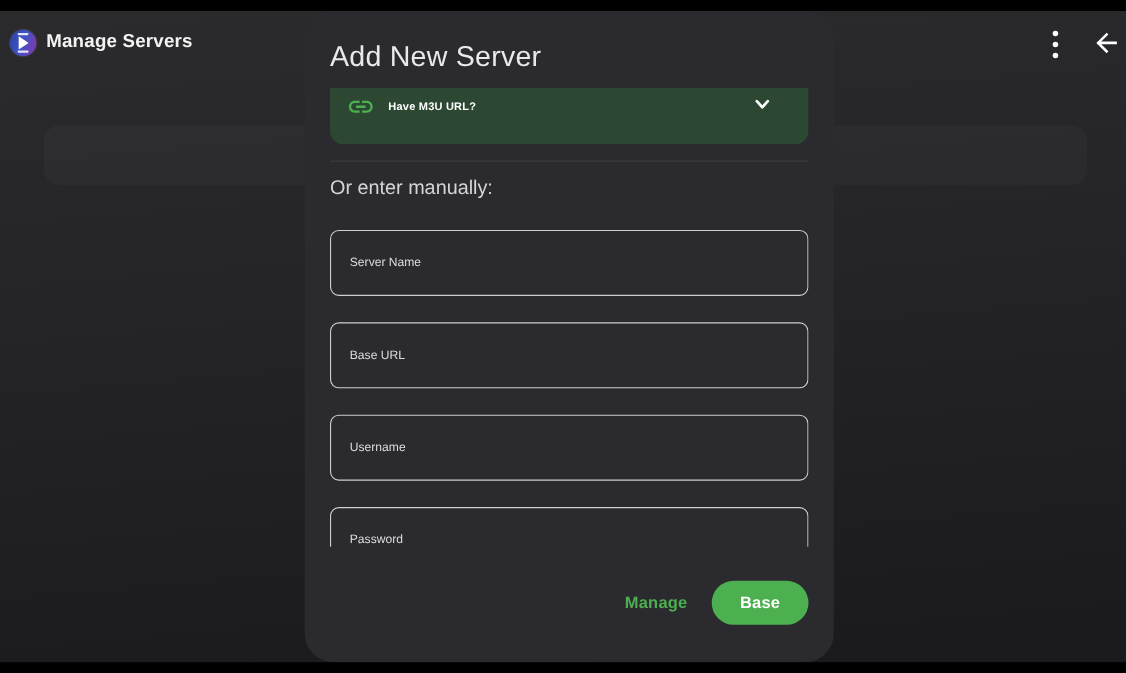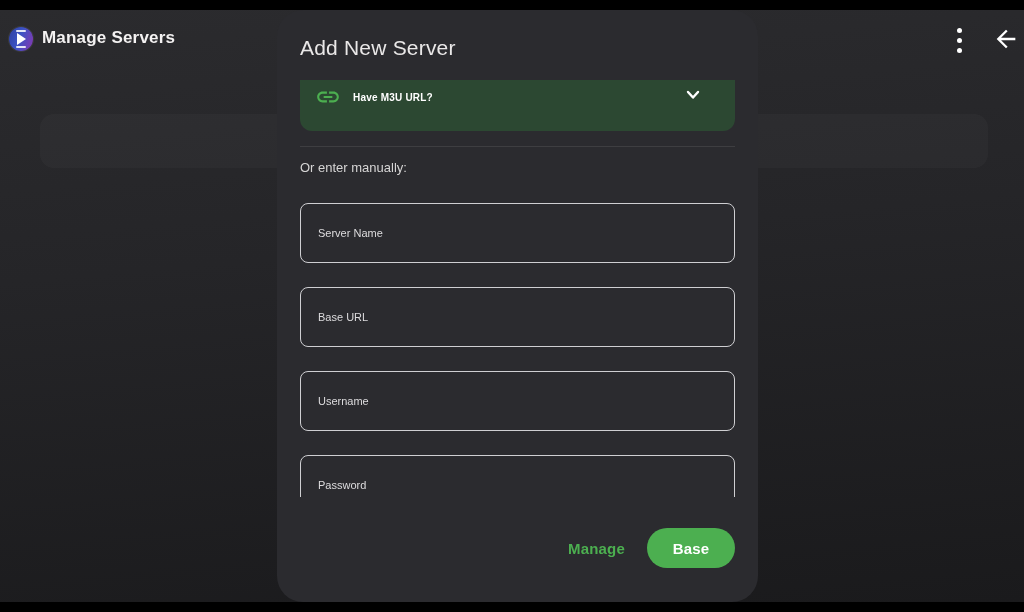--- a/index.html
+++ b/index.html
@@ -45,21 +45,21 @@
   .kebab .dot { width:5px; height:5px; border-radius:50%; background:#ffffff; }
   .back-btn { position:absolute; left:992px; top:15px; width:28px; height:28px; cursor:pointer; }
   .back-btn svg { width:28px; height:28px; fill:#ffffff; }
 
   
   .dialog {
     position:absolute; left:277px; top:0px; width:481px; height:592px;
     background:#2b2b2f; border-radius:26px;
   }
   .dialog-title {
-    position:absolute; left:23px; top:26px; font-size:21px; font-weight:400;
+    position:absolute; left:23px; top:26px; font-size:26px; font-weight:400;
     color:#eae8e8; letter-spacing:0.2px;
   }
   .dialog-scroll {
     position:absolute; left:23px; top:70px; width:435px; height:417px; overflow:hidden;
   }
 
   .m3u-banner {
     width:435px; height:51px; background:#2c4832; border-radius:0 0 12px 12px;
     position:relative; cursor:pointer;
   }
@@ -67,21 +67,21 @@
              display:flex; align-items:center; }
   .link-icon { margin-left:15px; width:26px; height:26px; }
   .link-icon svg { width:26px; height:26px; fill:#4CAF50; }
   .m3u-label { margin-left:12px; font-size:10px; font-weight:700; color:#ffffff; letter-spacing:0.2px; }
   .m3u-chevron { position:absolute; right:33px; top:6px; width:18px; height:18px; }
   .m3u-chevron svg { width:18px; height:18px; stroke:#ffffff; stroke-width:2.4; fill:none;
                      stroke-linecap:round; stroke-linejoin:round; }
 
   .divider { margin-top:15px; width:435px; height:1px; background:#3e3e41; }
 
-  .manual-hint { margin-top:13px; font-size:13px; color:#d6d5d5; }
+  .manual-hint { margin-top:13px; font-size:18px; color:#d6d5d5; }
 
   .field {
     display:block; width:435px; height:60px; margin-top:24px;
     background:transparent; border:1.5px solid #cfcfd2; border-radius:8px;
     padding:0 17px; font-size:11px; color:#ffffff; outline:none;
     font-family:"Liberation Sans", sans-serif;
   }
   .field:first-of-type { margin-top:28px; }
   .field::placeholder { color:#dddcde; opacity:1; }
 

